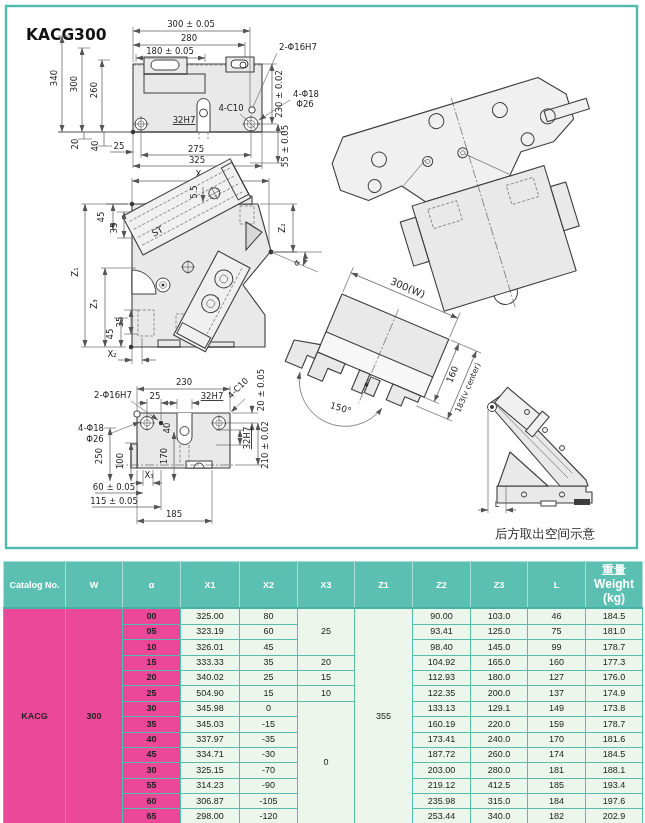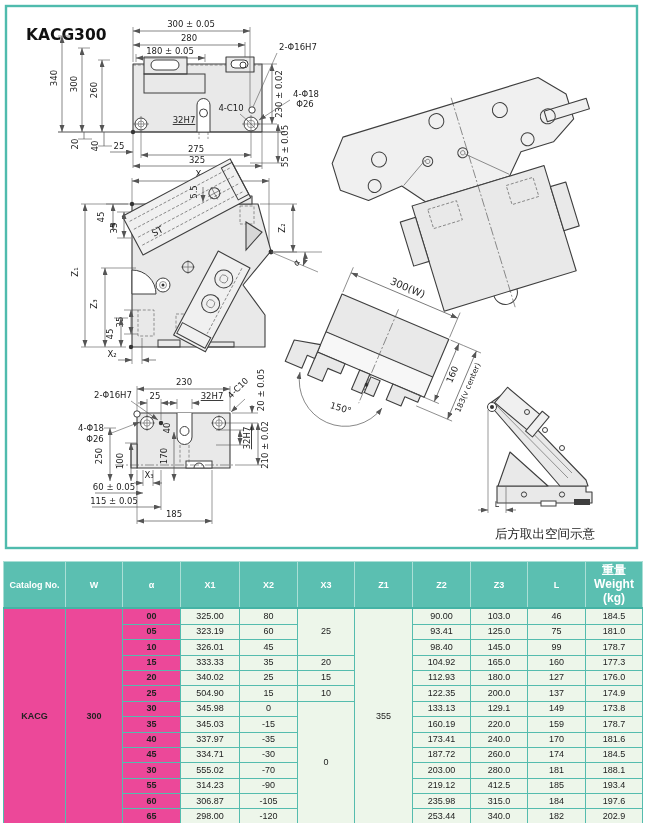--- a/index.html
+++ b/index.html
@@ -515,21 +515,21 @@
       <td class="wh">45</td>
       <td>334.71</td>
       <td>-30</td>
       <td>187.72</td>
       <td>260.0</td>
       <td>174</td>
       <td>184.5</td>
     </tr>
     <tr>
       <td class="wh">30</td>
-      <td>555.02</td>
+      <td>325.15</td>
       <td>-70</td>
       <td>203.00</td>
       <td>280.0</td>
       <td>181</td>
       <td>188.1</td>
     </tr>
     <tr>
       <td class="wh">55</td>
       <td>314.23</td>
       <td>-90</td>

